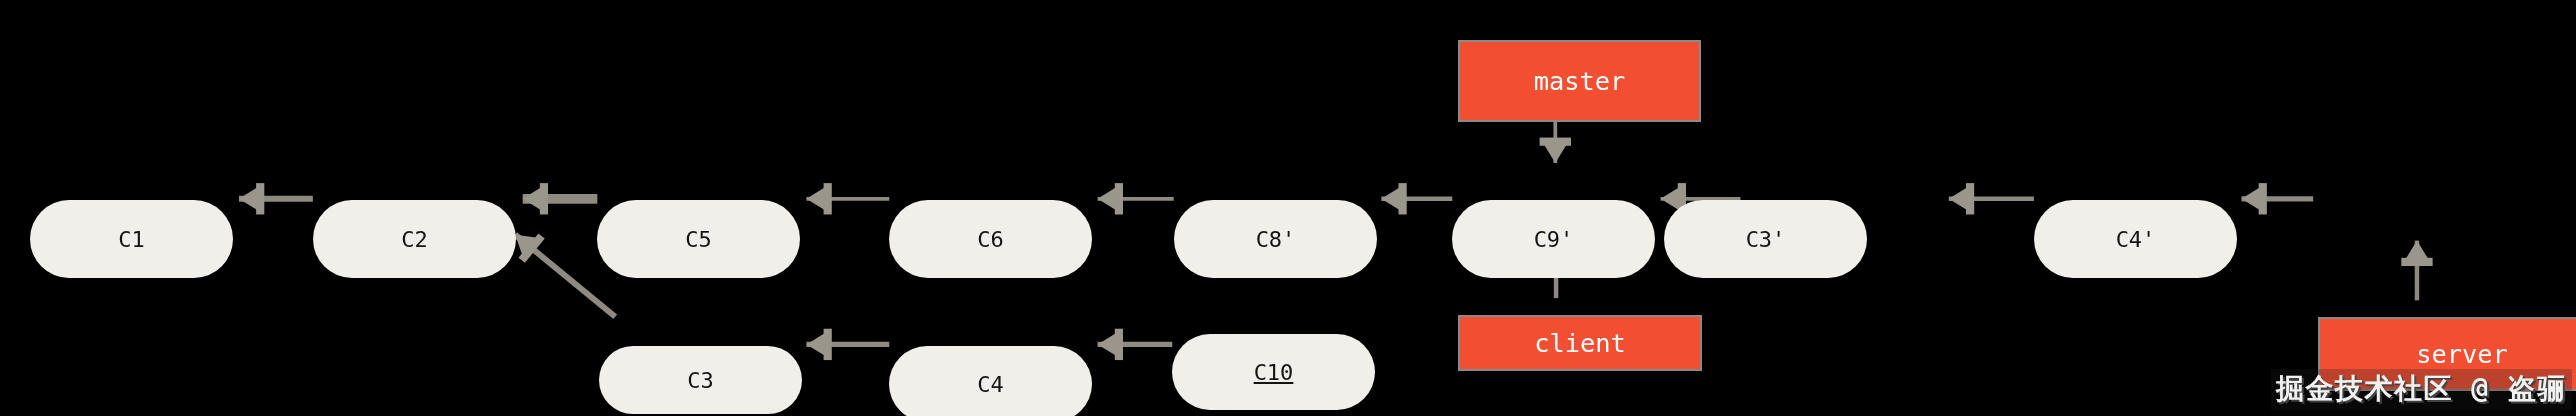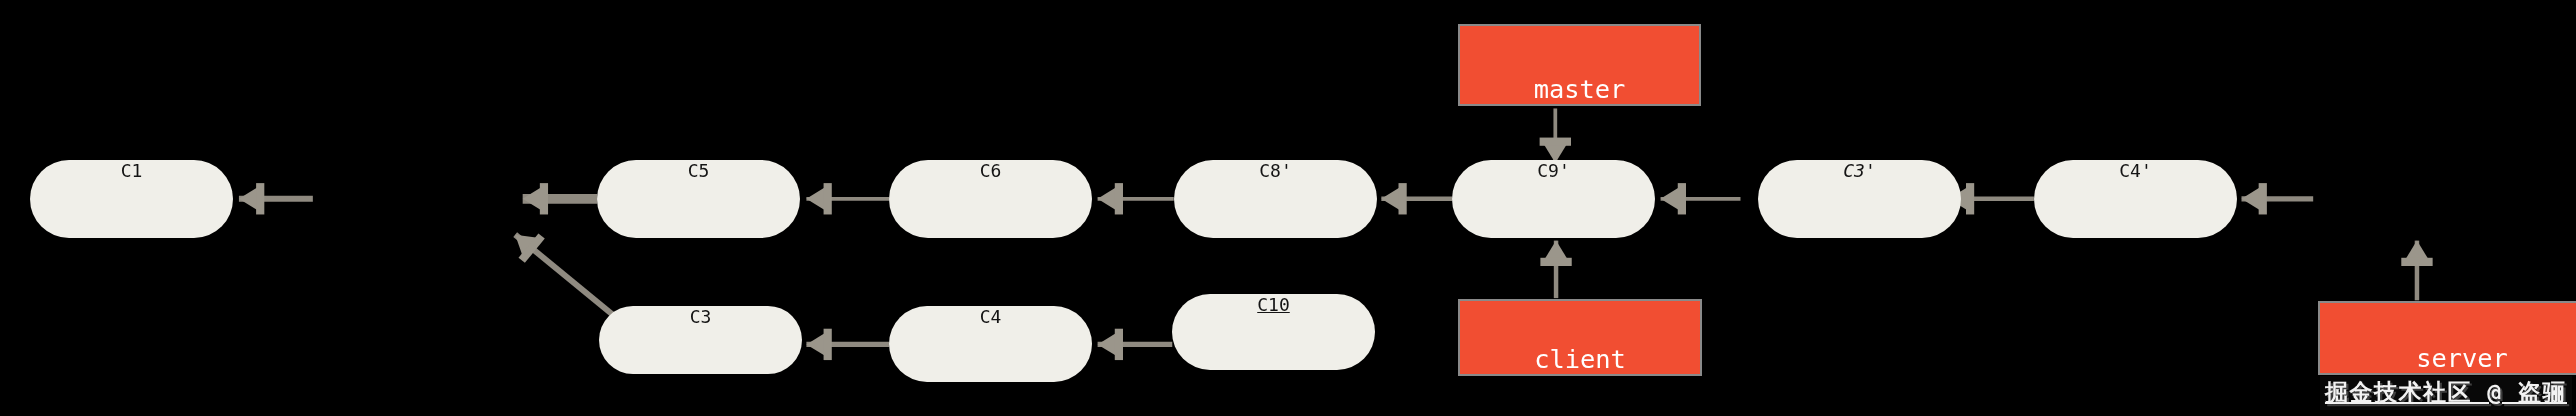--- a/index.html
+++ b/index.html
@@ -20,53 +20,55 @@
   .arrows line { stroke: var(--arrow, #8f8a80); }
   .node {
     position: absolute;
     z-index: 2;
     width: 203px;
     height: 78px;
     border-radius: 39px;
     background: var(--node-fill, #f0efe9);
     color: var(--node-text, #111);
     display: flex;
+    align-items: center;
     justify-content: center;
-    font-size: 18px;
+    font-size: 22px;
     box-sizing: border-box;
+    margin-top: 40px;
   }
   .branch {
     position: absolute;
     z-index: 2;
     background: var(--branch-fill, #f14e32);
     border: 2.2px solid var(--branch-border, #8a8a8a);
     color: var(--branch-text, #fff);
     display: flex;
-    align-items: flex-end;
+    align-items: center;
     justify-content: center;
     font-size: 25.4px;
     box-sizing: border-box;
+    margin-top: 16px;
   }
   .branch-master { left: 1458px; top: 24px;  width: 243px; height: 82px; }
-  .branch-client { left: 1458px; top: 299px; width: 244px; height: 77px; }
+  .branch-client { left: 1458px; top: 299px; width: 244px; height: 56px; }
   .branch-server { left: 2318px; top: 301px; width: 288px; height: 74px; }
   .watermark {
     position: absolute;
     z-index: 3;
     right: 4.5px;
     bottom: 7.5px;
-    font-size: 23px;
+    font-size: 28px;
     font-weight: bold;
     letter-spacing: 1.5px;
     color: var(--watermark-text, #f2f2f2);
     text-shadow: 2.2px 2.2px 0 rgba(70,70,70,0.9), 0.7px 0.7px 0 rgba(0,0,0,0.8);
     background: rgba(30,30,30,0.25);
     padding: 1.5px 4.5px;
     white-space: nowrap;
-    text-decoration: underline;
   }
 </style>
 </head>
 <body>
 
 <div class="stage">
 
   <svg class="arrows" viewBox="0 0 3450 558" xmlns="http://www.w3.org/2000/svg">
     <defs>
       <marker id="arrowhead" viewBox="0 0 48 48" markerWidth="48" markerHeight="48" refX="42" refY="24" orient="auto" markerUnits="userSpaceOnUse">
@@ -86,33 +88,36 @@
     <line x1="1570" y1="461" x2="1470" y2="461" stroke-width="7" marker-end="url(#arrowhead)"></line>
     <line x1="824" y1="424" x2="690" y2="314" stroke-width="8" marker-end="url(#arrowhead)"></line>
     <line x1="2083" y1="145" x2="2083" y2="218" stroke-width="5" marker-end="url(#arrowhead)"></line>
     <line x1="2084" y1="399" x2="2084" y2="322" stroke-width="6" marker-end="url(#arrowhead)"></line>
     <line x1="3237" y1="402" x2="3237" y2="322" stroke-width="6" marker-end="url(#arrowhead)"></line>
   </svg>
 
   <div class="node" style="left:30px;   top:160px;">
       <span>C1</span>
     </div>
+  <div class="node" style="left:313px;  top:160px;">
+      <span>C2</span>
+    </div>
   <div class="node" style="left:597px;  top:160px;">
       <span>C5</span>
     </div>
   <div class="node" style="left:889px; top:160px;">
       <span>C6</span>
     </div>
   <div class="node" style="left:1174px; top:160px;">
       <span>C8'</span>
     </div>
   <div class="node" style="left:1452px; top:160px;">
       <span>C9'</span>
     </div>
-  <div class="node" style="left:1758px; top:160px;font-style:italic;">
+  <div class="node" style="left:1664px; top:160px;">
       <span>C3'</span>
     </div>
   <div class="node" style="left:2034px; top:160px;">
       <span>C4'</span>
     </div>
 
   <div class="node" style="left:599px;  top:306px; height:68px;">
       <span>C3</span>
     </div>
   <div class="node" style="left:889px; top:306px; height:76px;">

